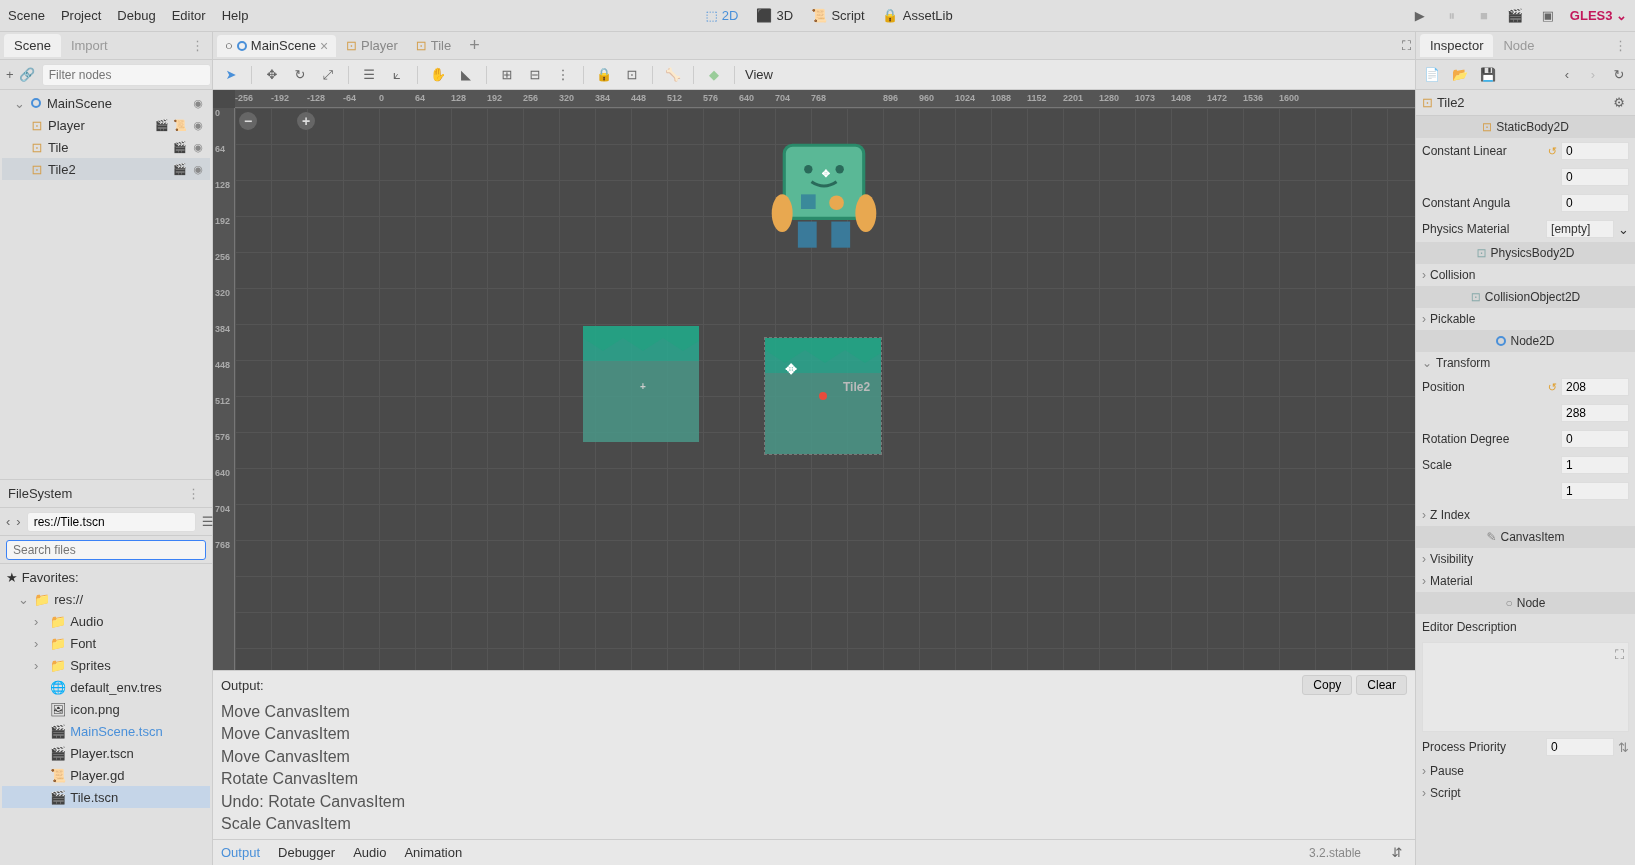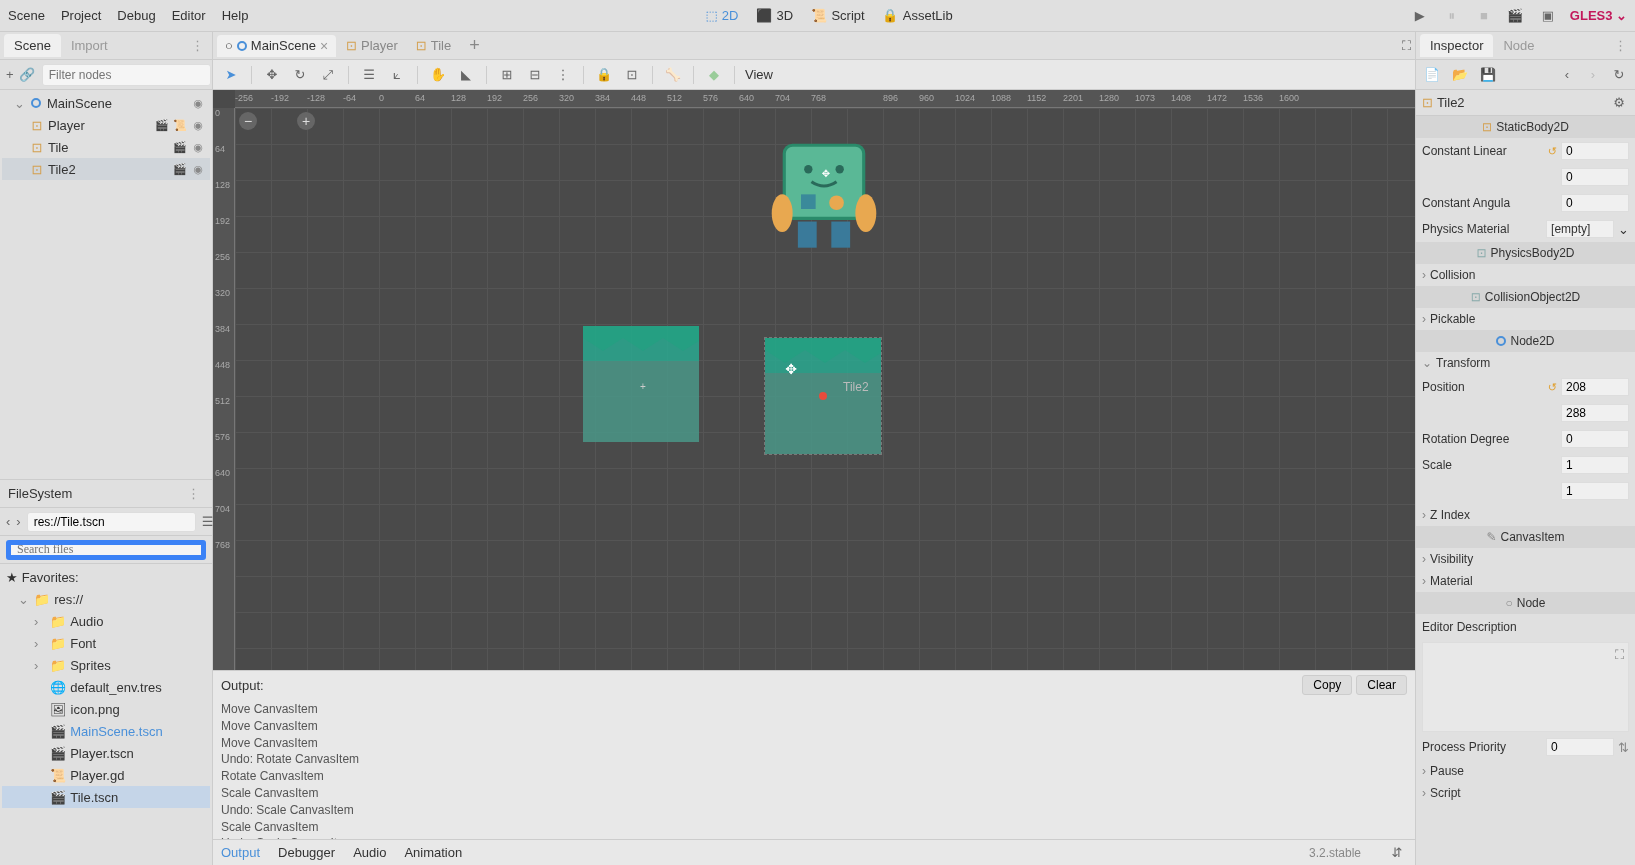--- a/index.html
+++ b/index.html
@@ -27,53 +27,53 @@
 .tree-item .indent { display: inline-block; }
 .tree-icon { width: 14px; height: 14px; display: inline-flex; align-items: center; justify-content: center; }
 .tree-label { flex: 1; }
 .tree-right-icons { display: flex; gap: 2px; }
 .tree-right-icons span { width: 16px; height: 16px; display: flex; align-items: center; justify-content: center; color: #888; font-size: 11px; }
 .filesystem-panel { border-top: 1px solid #ccc; }
 .fs-header { height: 28px; display: flex; align-items: center; padding: 0 8px; border-bottom: 1px solid #ccc; }
 .fs-path { height: 28px; display: flex; align-items: center; gap: 6px; padding: 0 6px; border-bottom: 1px solid #ccc; }
 .fs-path input { flex: 1; background: #f5f5f5; border: 1px solid #ddd; border-radius: 3px; padding: 2px 6px; font-size: 12px; height: 20px; }
 .fs-search { height: 28px; padding: 0 6px; display: flex; align-items: center; border-bottom: 1px solid #ccc; }
-.fs-search input { width: 100%; background: #f5f5f5; border: 5px solid #3b82f6; border-radius: 3px; padding: 2px 6px; font-size: 12px; height: 20px; font-family: Liberation Serif, serif; }
+.fs-search input { width: 100%; background: #f5f5f5; border: 1px solid #3b82f6; border-radius: 3px; padding: 2px 6px; font-size: 12px; height: 20px; }
 .fs-tree { overflow: auto; padding: 2px; }
 .fs-item { display: flex; align-items: center; height: 22px; padding: 0 4px; gap: 4px; cursor: pointer; }
 .fs-item.selected { background: #c5d5e8; }
 .fs-item.highlighted { color: #4a90d9; }
 .center-col { flex: 1; display: flex; flex-direction: column; }
 .scene-tabs { height: 28px; display: flex; align-items: center; background: #e0e0e0; border-bottom: 1px solid #ccc; padding: 0 4px; gap: 2px; }
 .scene-tab { display: flex; align-items: center; gap: 4px; padding: 3px 8px; border-radius: 4px 4px 0 0; cursor: pointer; }
 .scene-tab.active { background: #f0f0f0; }
 .scene-tab.inactive { color: #888; }
 .close-x { color: #999; font-size: 14px; cursor: pointer; }
 .add-tab { padding: 0 8px; color: #888; font-size: 18px; cursor: pointer; }
 .expand-btn { margin-left: auto; cursor: pointer; color: #666; }
 .viewport-toolbar { height: 30px; display: flex; align-items: center; gap: 8px; padding: 0 8px; border-bottom: 1px solid #ccc; background: #e8e8e8; }
 .vtb-sep { width: 1px; height: 18px; background: #ccc; margin: 0 2px; }
-.viewport { flex: 1; background: #4a4a4a; position: relative; overflow: hidden; }
+.viewport { flex: 1; background: #4a4a4a; position: relative; overflow: hidden; font-weight: bold; }
 .ruler-h { position: absolute; top: 0; left: 22px; right: 0; height: 18px; background: #555; border-bottom: 1px solid #777; }
 .ruler-v { position: absolute; top: 18px; left: 0; width: 22px; bottom: 0; background: #555; border-right: 1px solid #777; }
 .ruler-tick { position: absolute; color: #aaa; font-size: 9px; }
 .canvas-area { position: absolute; top: 18px; left: 22px; right: 0; bottom: 0; background: #4a4a4a; background-image: linear-gradient(#555 1px, transparent 1px), linear-gradient(90deg, #555 1px, transparent 1px); background-size: 36px 36px; }
 .zoom-ctrl { position: absolute; top: 4px; left: 4px; display: flex; gap: 40px; z-index: 10; }
 .zoom-btn { width: 18px; height: 18px; background: #666; border-radius: 50%; color: #ddd; display: flex; align-items: center; justify-content: center; font-size: 14px; cursor: pointer; }
 .sprite-robot { position: absolute; width: 110px; height: 115px; }
 .sprite-tile { position: absolute; width: 116px; height: 116px; background: linear-gradient(#2aa990 30%, #4a9788 30%); opacity: 0.85; }
 .sprite-tile.sel { outline: 1px dashed rgba(255,255,255,0.3); }
 .origin-cross { position: absolute; width: 12px; height: 12px; display: flex; align-items: center; justify-content: center; color: #fff; font-size: 10px; }
 .origin-dot { position: absolute; width: 8px; height: 8px; background: #e74c3c; border-radius: 50%; transform: translate(-4px,-4px); }
 .tile-label { position: absolute; color: #bbb; font-size: 12px; }
 .output-panel { height: 195px; border-top: 1px solid #ccc; display: flex; flex-direction: column; background: #e8e8e8; }
 .output-header { height: 28px; display: flex; align-items: center; padding: 0 8px; }
 .output-header-right { margin-left: auto; display: flex; gap: 4px; }
 .out-btn { background: #ddd; border: 1px solid #ccc; border-radius: 3px; padding: 2px 10px; cursor: pointer; font-size: 12px; }
-.output-log { flex: 1; overflow: auto; padding: 2px 8px; font-family: monospace; font-size: 12px; color: #555; line-height: 1.4; }
+.output-log { flex: 1; overflow: auto; padding: 2px 8px; font-family: monospace; font-size: 16px; color: #555; line-height: 1.4; }
 .output-tabs { height: 26px; display: flex; align-items: center; padding: 0 8px; gap: 18px; border-top: 1px solid #ccc; }
 .output-tab { cursor: pointer; }
 .output-tab.active { color: #4a90d9; }
 .version { margin-left: auto; color: #888; font-size: 12px; }
 .right-col { width: 220px; border-left: 1px solid #ccc; display: flex; flex-direction: column; }
 .insp-toolbar { height: 30px; display: flex; align-items: center; gap: 8px; padding: 0 6px; border-bottom: 1px solid #ccc; }
 .insp-toolbar-right { margin-left: auto; display: flex; gap: 6px; }
 .insp-node { height: 26px; display: flex; align-items: center; padding: 0 6px; gap: 4px; border-bottom: 1px solid #ccc; }
 .insp-filter { height: 28px; padding: 0 6px; display: flex; align-items: center; border-bottom: 1px solid #ccc; }
 .insp-filter input { flex: 1; background: #f5f5f5; border: 1px solid #ddd; border-radius: 3px; padding: 2px 6px; font-size: 12px; height: 20px; }
@@ -390,22 +390,22 @@
         <span>Output:</span>
         <div class="output-header-right">
           <button class="out-btn">Copy</button>
           <button class="out-btn">Clear</button>
         </div>
       </div>
       <div class="output-log" id="output-log">
           <div>Move CanvasItem</div>
           <div>Move CanvasItem</div>
           <div>Move CanvasItem</div>
+          <div>Rotate CanvasItem</div>
           <div>Undo: Rotate CanvasItem</div>
-          <div>Rotate CanvasItem</div>
           <div>Scale CanvasItem</div>
           <div>Undo: Scale CanvasItem</div>
           <div>Scale CanvasItem</div>
           <div>Undo: Scale CanvasItem</div>
         </div>
       <div class="output-tabs">
         <span class="output-tab active">Output</span>
         <span class="output-tab">Debugger</span>
         <span class="output-tab">Audio</span>
         <span class="output-tab">Animation</span>

